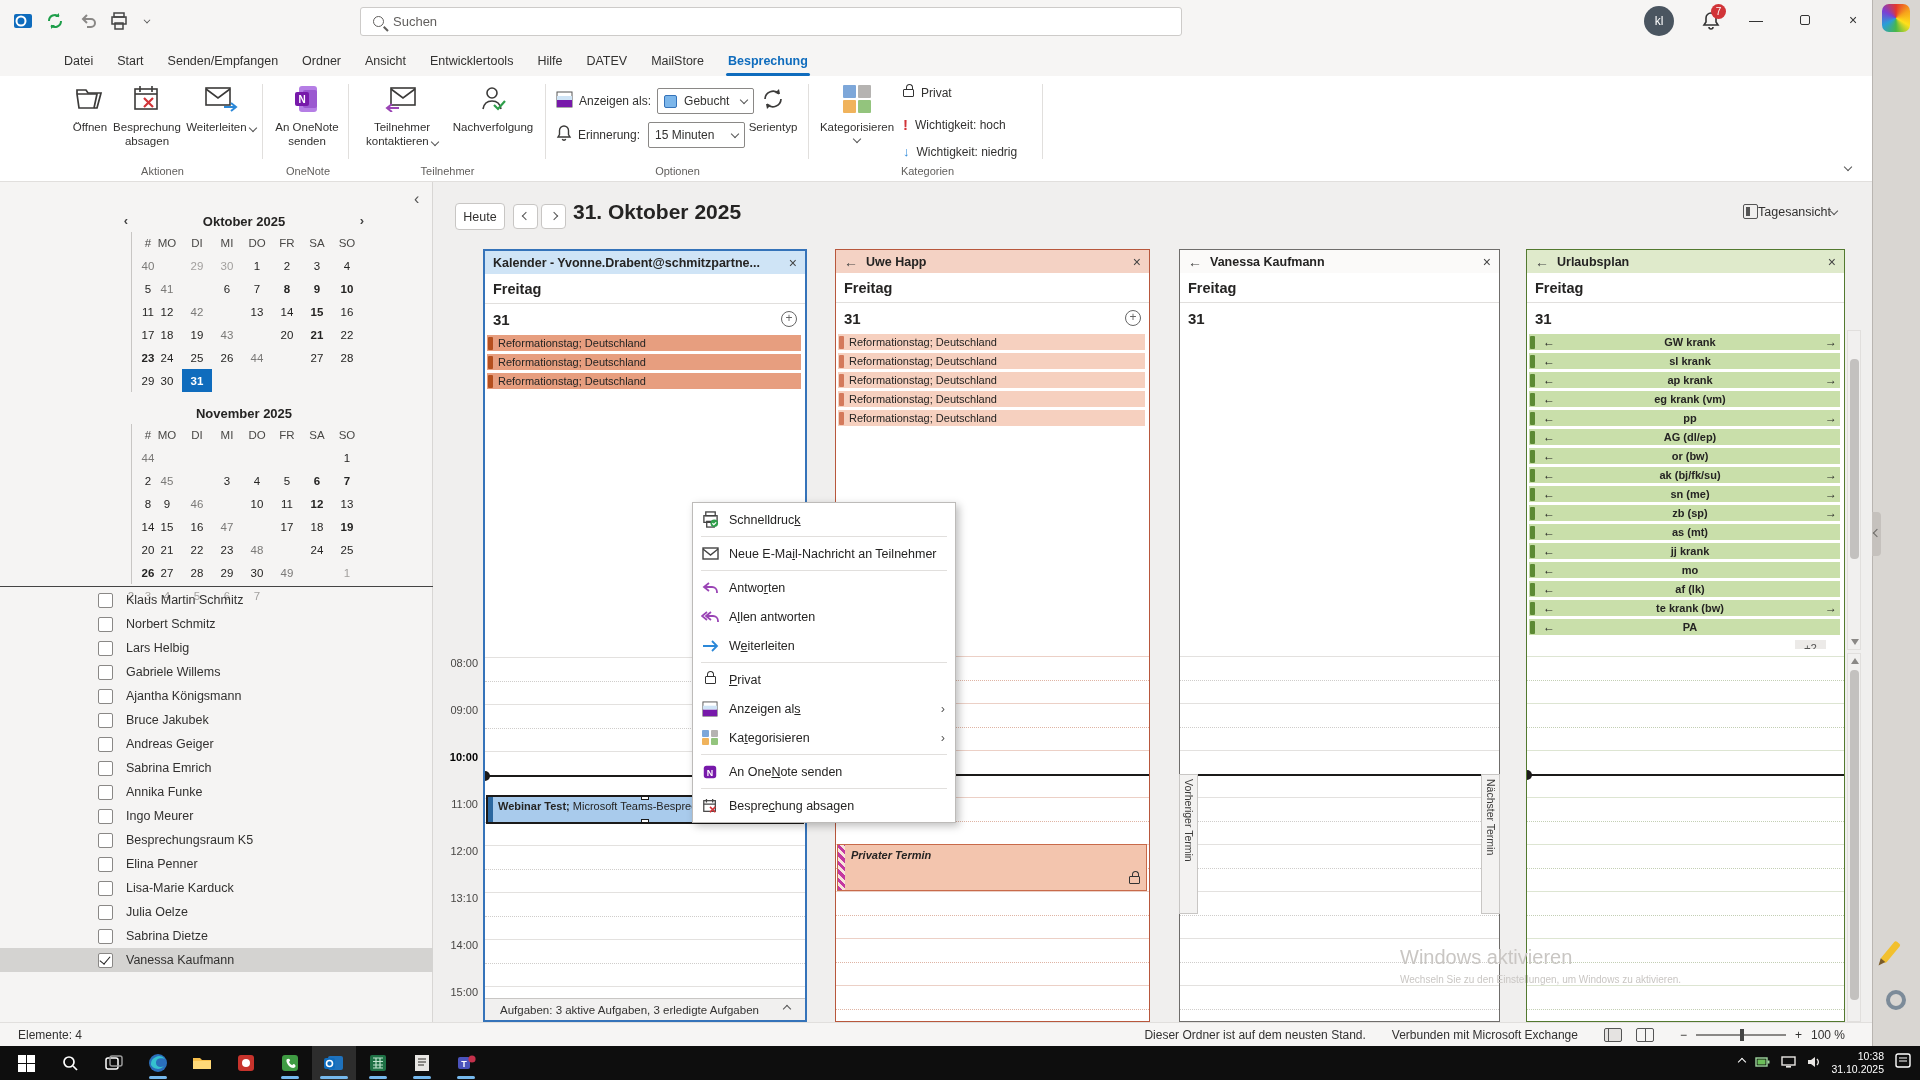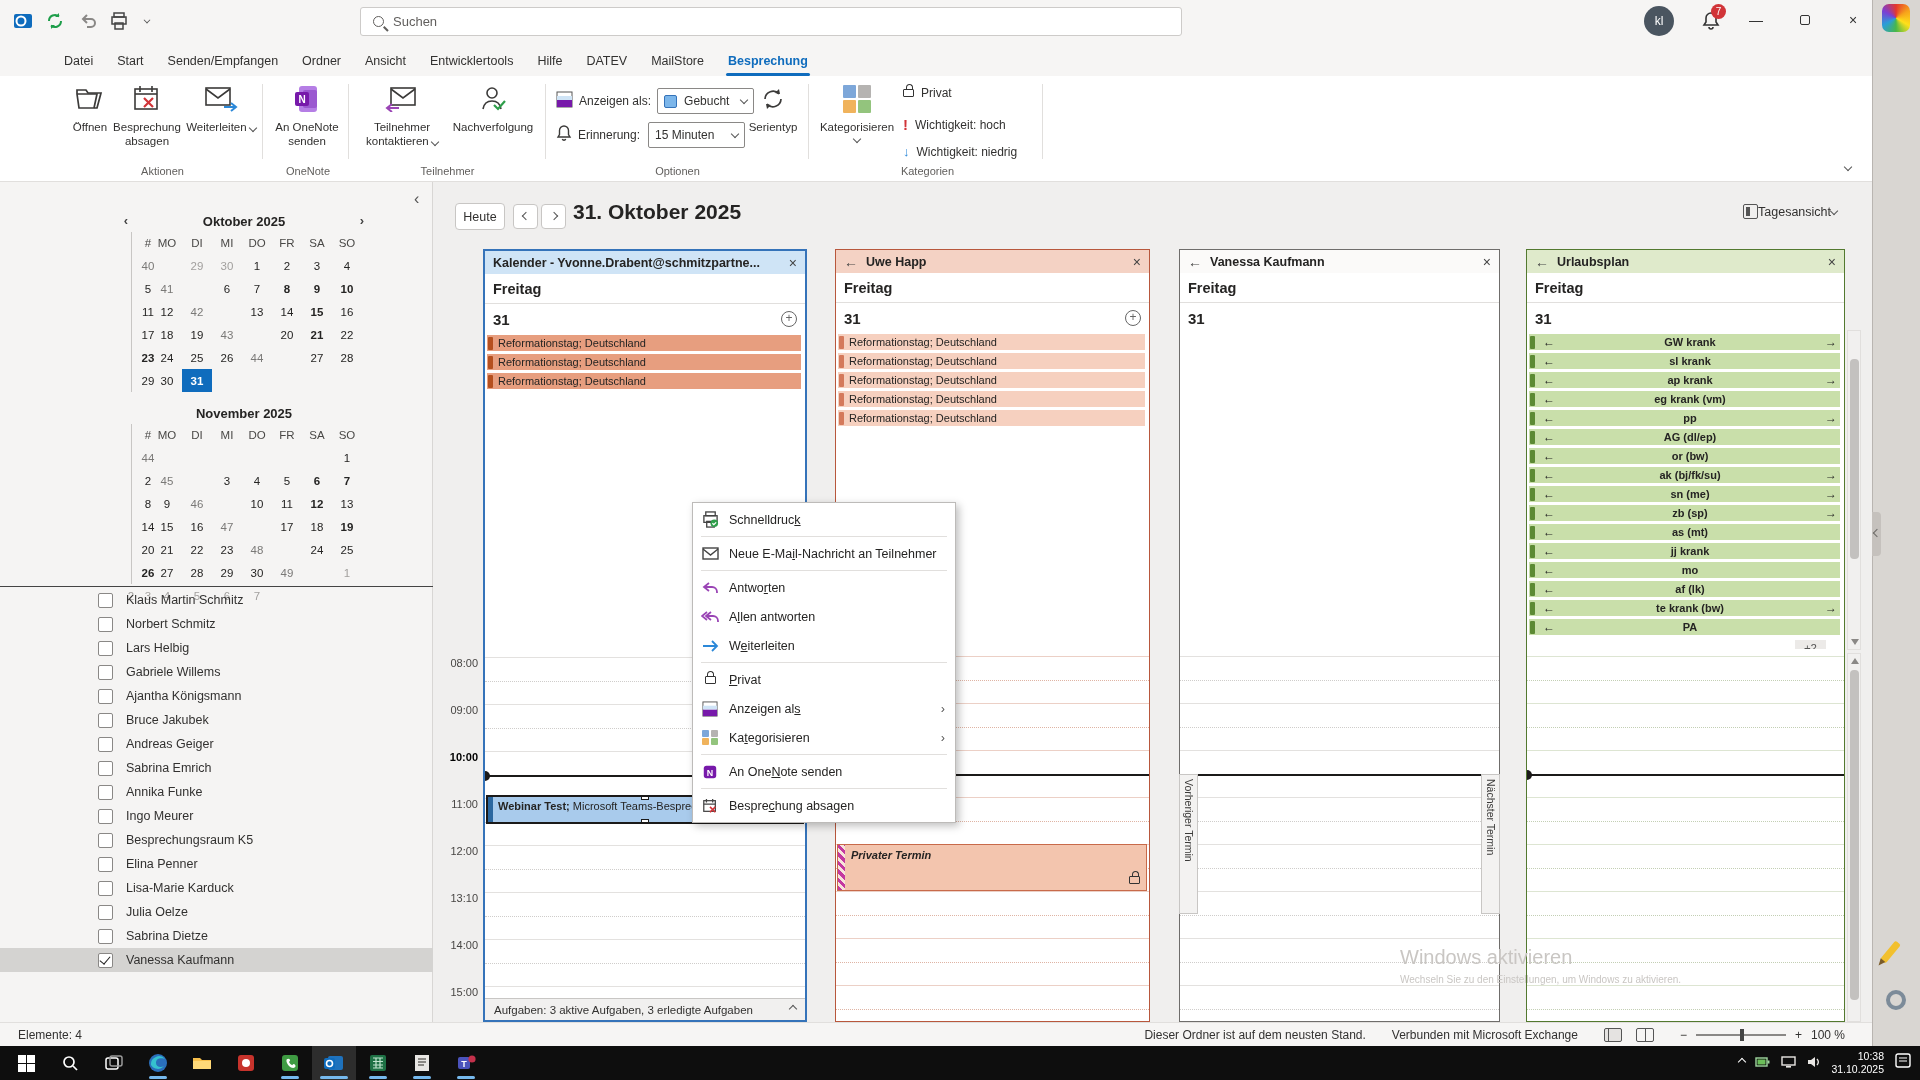--- a/index.html
+++ b/index.html
@@ -135,21 +135,21 @@
   .vtab span { writing-mode:vertical-rl; }
 
   .colscroll { position:absolute; width:14px; background:#f1f0ef; border:1px solid #e1dfdd; z-index:4; }
   .thumb { position:absolute; left:2px; width:9px; background:#c3c1bf; border-radius:4px; }
   .sarr { position:absolute; left:3px; width:0; height:0; border-left:4px solid transparent; border-right:4px solid transparent; }
   .sarr.down { border-top:6px solid #8a8886; }
   .sarr.up { border-bottom:6px solid #8a8886; }
   .morebadge { position:absolute; right:20px; font-size:11.5px; color:#555; background:#eceae8; padding:2px 9px; }
 
   #tasksbar { position:absolute; left:0; right:0; bottom:0; height:22px; background:#f1f0ef; border-top:1px solid #c8c6c4;
-     font-size:11.5px; color:#323130; display:flex; align-items:center; padding:0 9px; justify-content:space-between; }
+     font-size:11.5px; color:#323130; display:flex; align-items:center; padding:0 15px; justify-content:space-between; }
 
   
   #ctxmenu { position:absolute; left:692px; top:502px; width:264px; background:#fff; border:1px solid #bdbbb9;
      box-shadow:3px 3px 8px rgba(0,0,0,0.25); z-index:9; padding:2px 0; }
   .mi { height:29px; display:flex; align-items:center; gap:10px; padding:0 10px 0 8px; font-size:12.5px; color:#252423; }
   .mi .ic { width:18px; height:18px; flex:none; display:flex; align-items:center; justify-content:center; }
   .mi .lbl { flex:1; white-space:nowrap; }
   .mi u { text-decoration:underline; }
   .mi .sub { color:#555; }
   .msep { height:1px; background:#e1dfdd; margin:2px 8px; }

